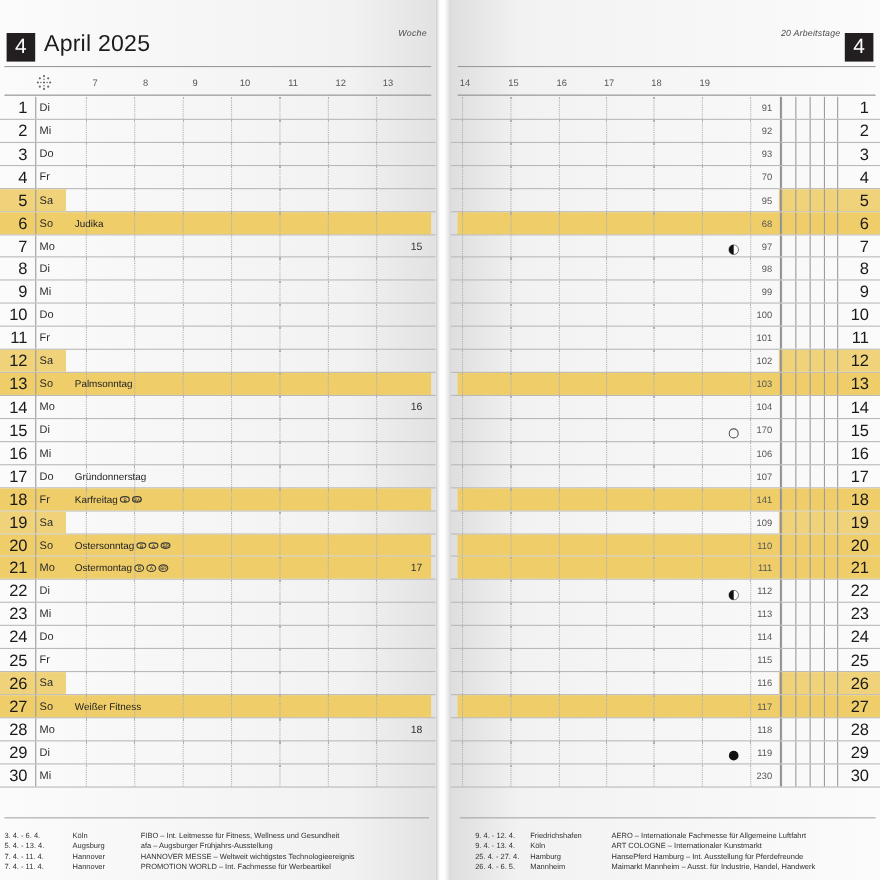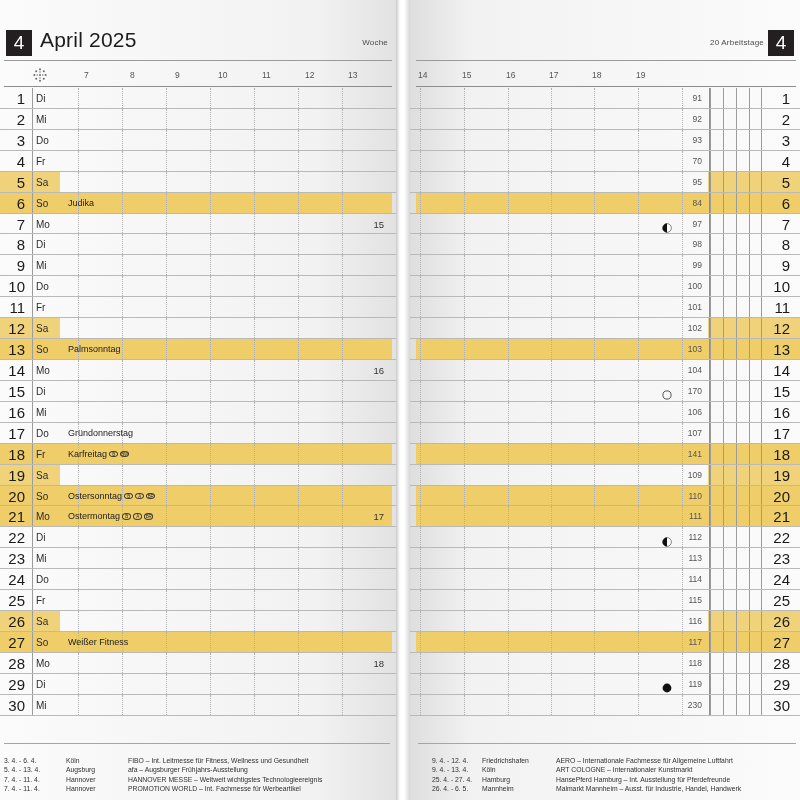--- a/index.html
+++ b/index.html
@@ -22,21 +22,21 @@
 
   
   .hdr { position:relative; height:46px; }
   .monthbox {
     position:absolute; left:6px; top:30px; width:26px; height:26px;
     background:#231f20; color:#fff; font-size:19px; line-height:26px;
     text-align:center; font-weight:400;
   }
   .monthbox.r { left:auto; right:6px; }
   .monthtitle { position:absolute; left:40px; top:28px; font-size:21px; letter-spacing:.2px; color:#1c1c1c; }
-  .hdr-note { position:absolute; top:38px; font-size:8px; color:#4a4a4a; letter-spacing:.2px; }
+  .hdr-note { position:absolute; top:26px; font-size:8px; color:#4a4a4a; letter-spacing:.2px;font-style:italic; }
   .hdr-note.left-note { right:8px; }
   .hdr-note.right-note { right:36px; }
 
   .hdr-rule { position:absolute; left:4px; right:4px; top:60px; height:1px; background:#9a9a9a; }
   .leaf.right .hdr-rule { left:6px; right:4px; }
 
   
   .scale { position:relative; height:22px; }
   .scale .tick { position:absolute; top:6px; font-size:8.5px; color:#555; }
   .sun-icon { position:absolute; left:30px; top:3px; width:20px; height:16px; }
@@ -670,21 +670,21 @@
           </div>
           <div class="row">
             <div class="hl-sun-r"></div>
             <span class="guide" style="left:10px"></span>
             <span class="guide" style="left:54px"></span>
             <span class="guide" style="left:98px"></span>
             <span class="guide" style="left:141px"></span>
             <span class="guide" style="left:184px"></span>
             <span class="guide" style="left:228px"></span>
             <span class="guide" style="left:272px"></span>
-            <div class="doy">84</div>
+            <div class="doy">68</div>
             <span class="rvsep"></span>
             <span class="rcols">
               <i style="left:0"></i>
               <i style="left:13px"></i>
               <i style="left:26px"></i>
               <i style="left:39px"></i>
               <i style="left:51px"></i>
             </span>
             <div class="rnum">6</div>
           </div>

